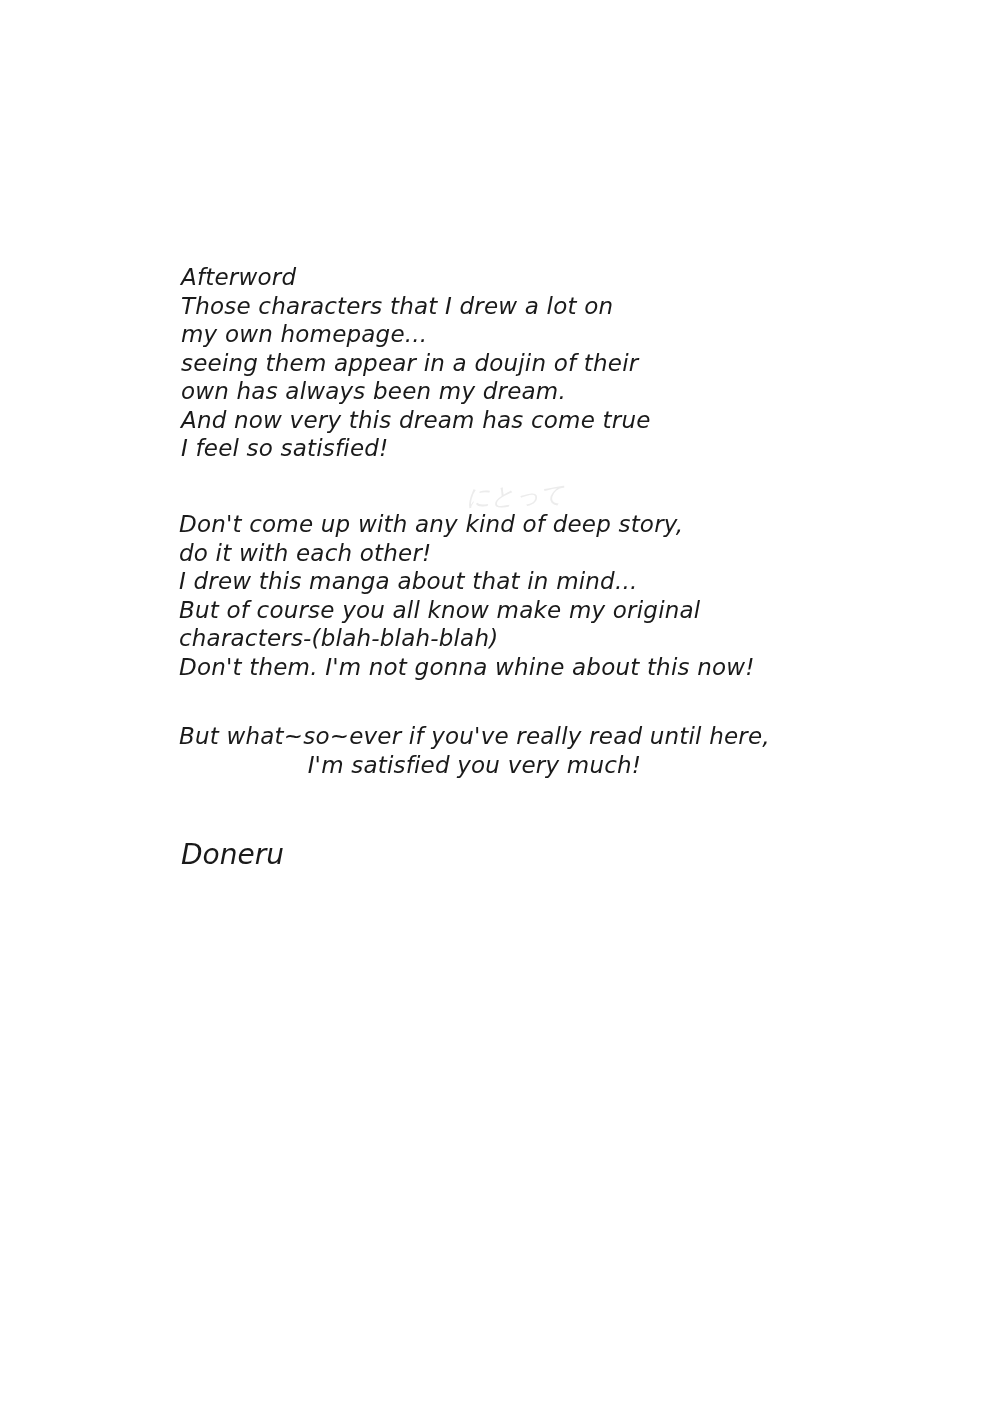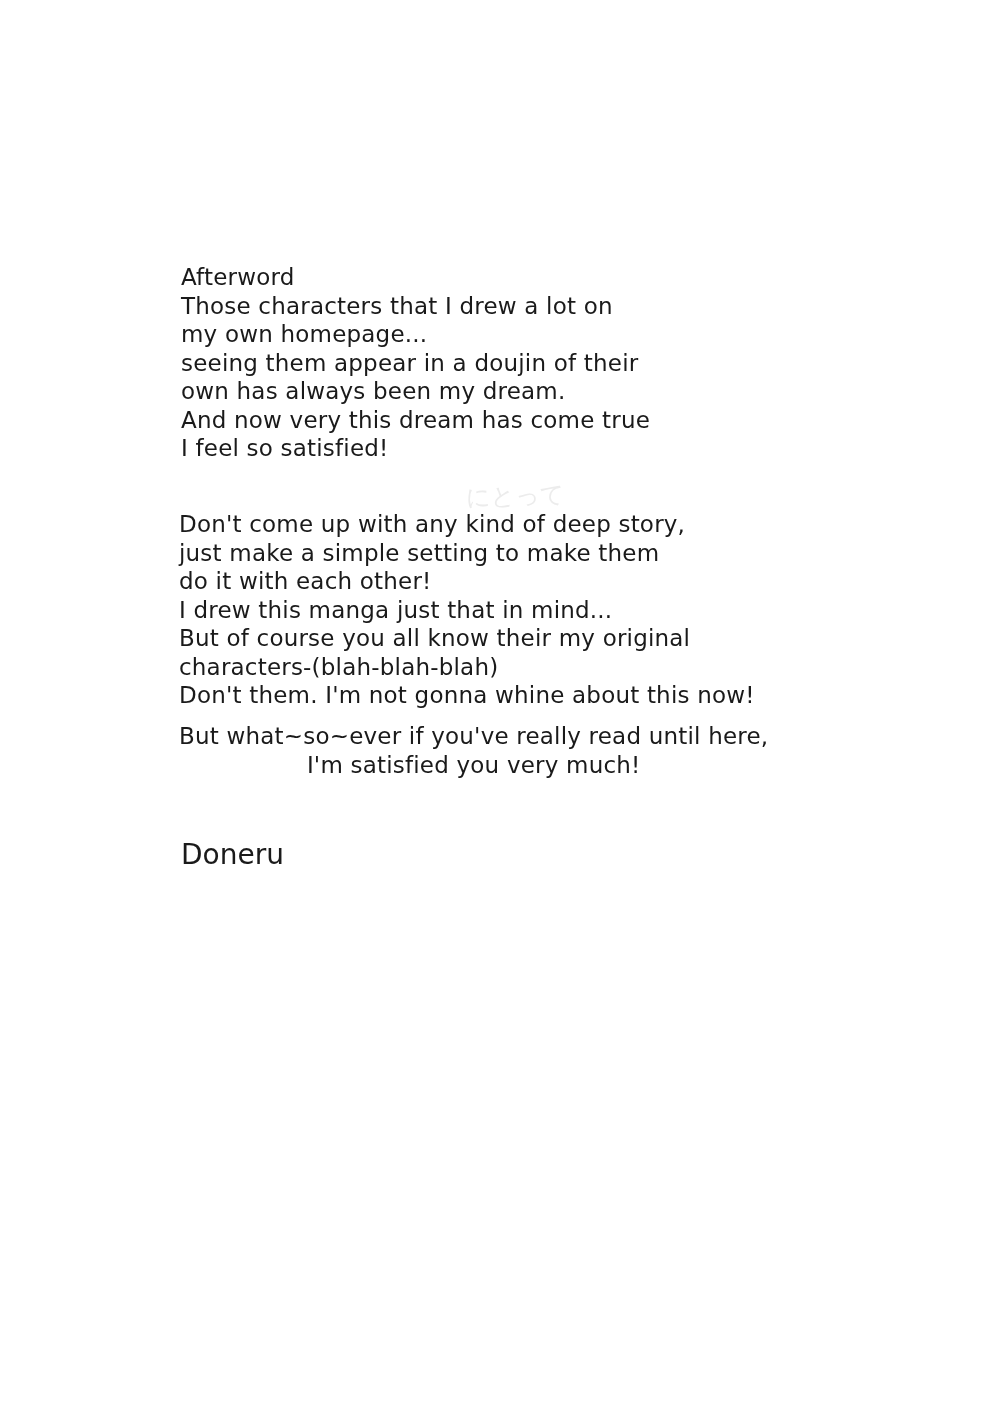--- a/index.html
+++ b/index.html
@@ -8,20 +8,21 @@
     background: #ffffff;
   }
   .page {
     position: relative;
     width: 992px;
     height: 1403px;
     background: #ffffff;
     overflow: hidden;
     font-family: "DejaVu Sans", sans-serif;
     color: #1a1a1a;
+    font-style: italic;
   }
   .text-block {
     position: absolute;
     font-size: 23px;
     line-height: 28.5px;
     letter-spacing: 0.2px;
     white-space: nowrap;
   }
   .text-block p {
     margin: 0;
@@ -54,24 +55,23 @@
     <p>seeing them appear in a doujin of their</p>
     <p>own has always been my dream.</p>
     <p>And now very this dream has come true</p>
     <p>I feel so satisfied!</p>
   </div>
 
   <div class="faint-note">にとって</div>
 
   <div class="text-block block-middle">
     <p>Don't come up with any kind of deep story,</p>
-    <p>just make a simple setting to make them</p>
     <p>do it with each other!</p>
-    <p>I drew this manga just that in mind...</p>
-    <p>But of course you all know their my original</p>
+    <p>I drew this manga about that in mind...</p>
+    <p>But of course you all know make my original</p>
     <p>characters-(blah-blah-blah)</p>
     <p>Don't them. I'm not gonna whine about this now!</p>
   </div>
 
   <div class="text-block block-closing">
     <p>But what~so~ever if you've really read until here,</p>
     <p>I'm satisfied you very much!</p>
   </div>
 
   <div class="signature">Doneru</div>

